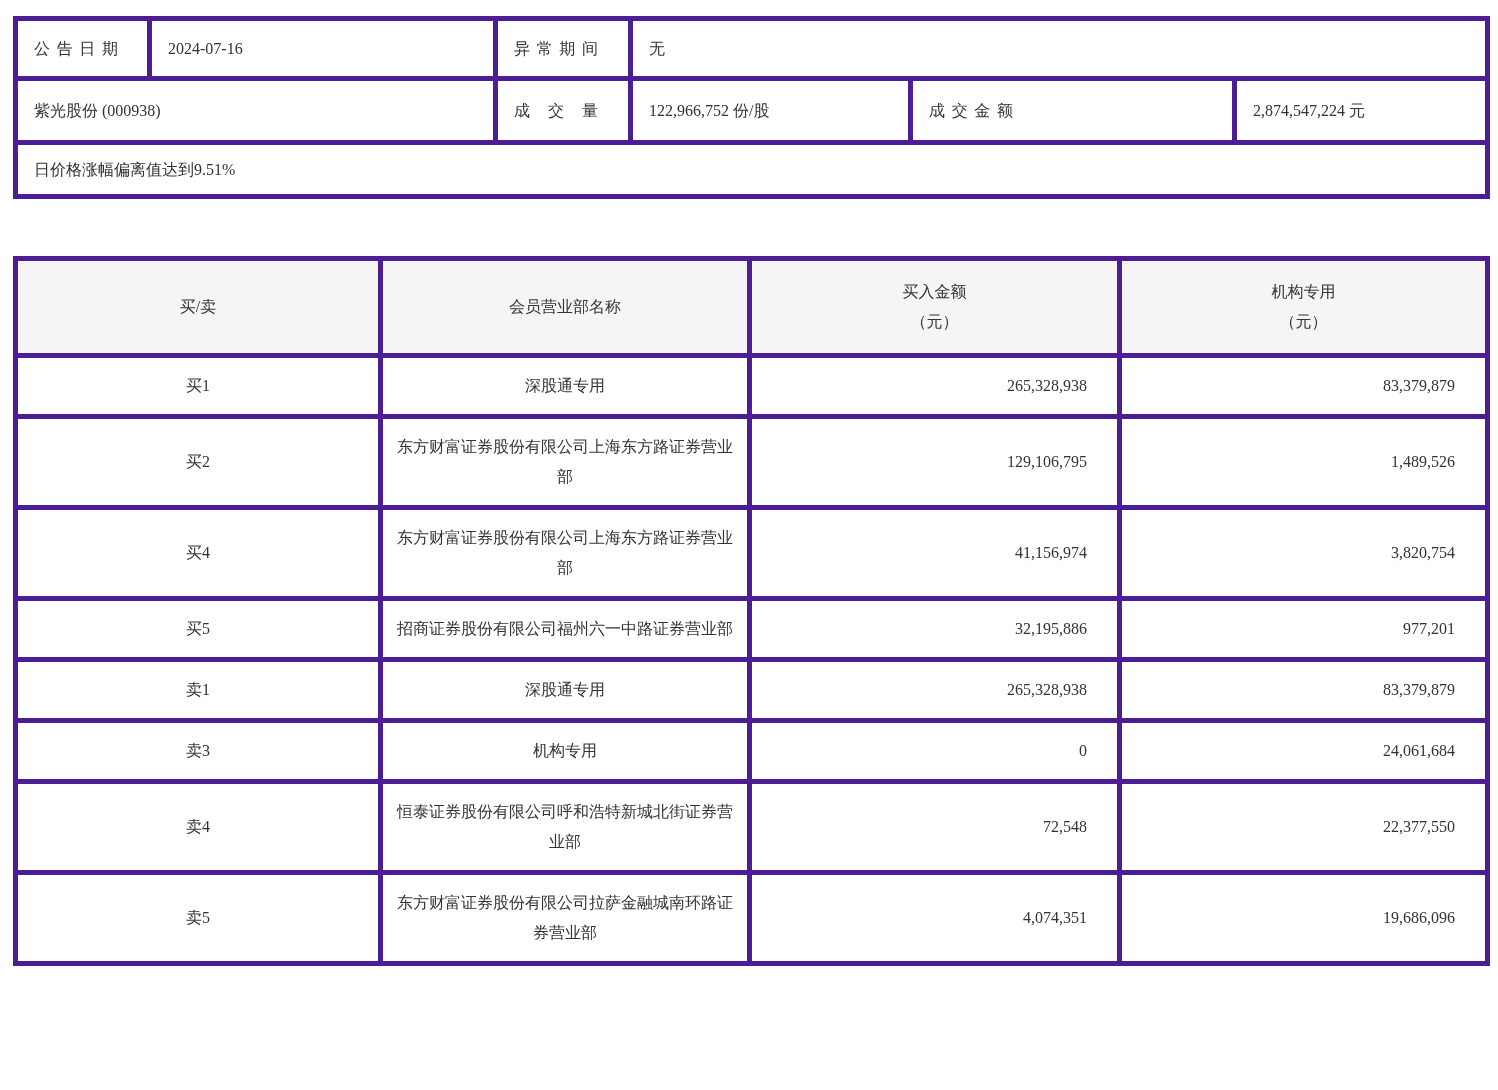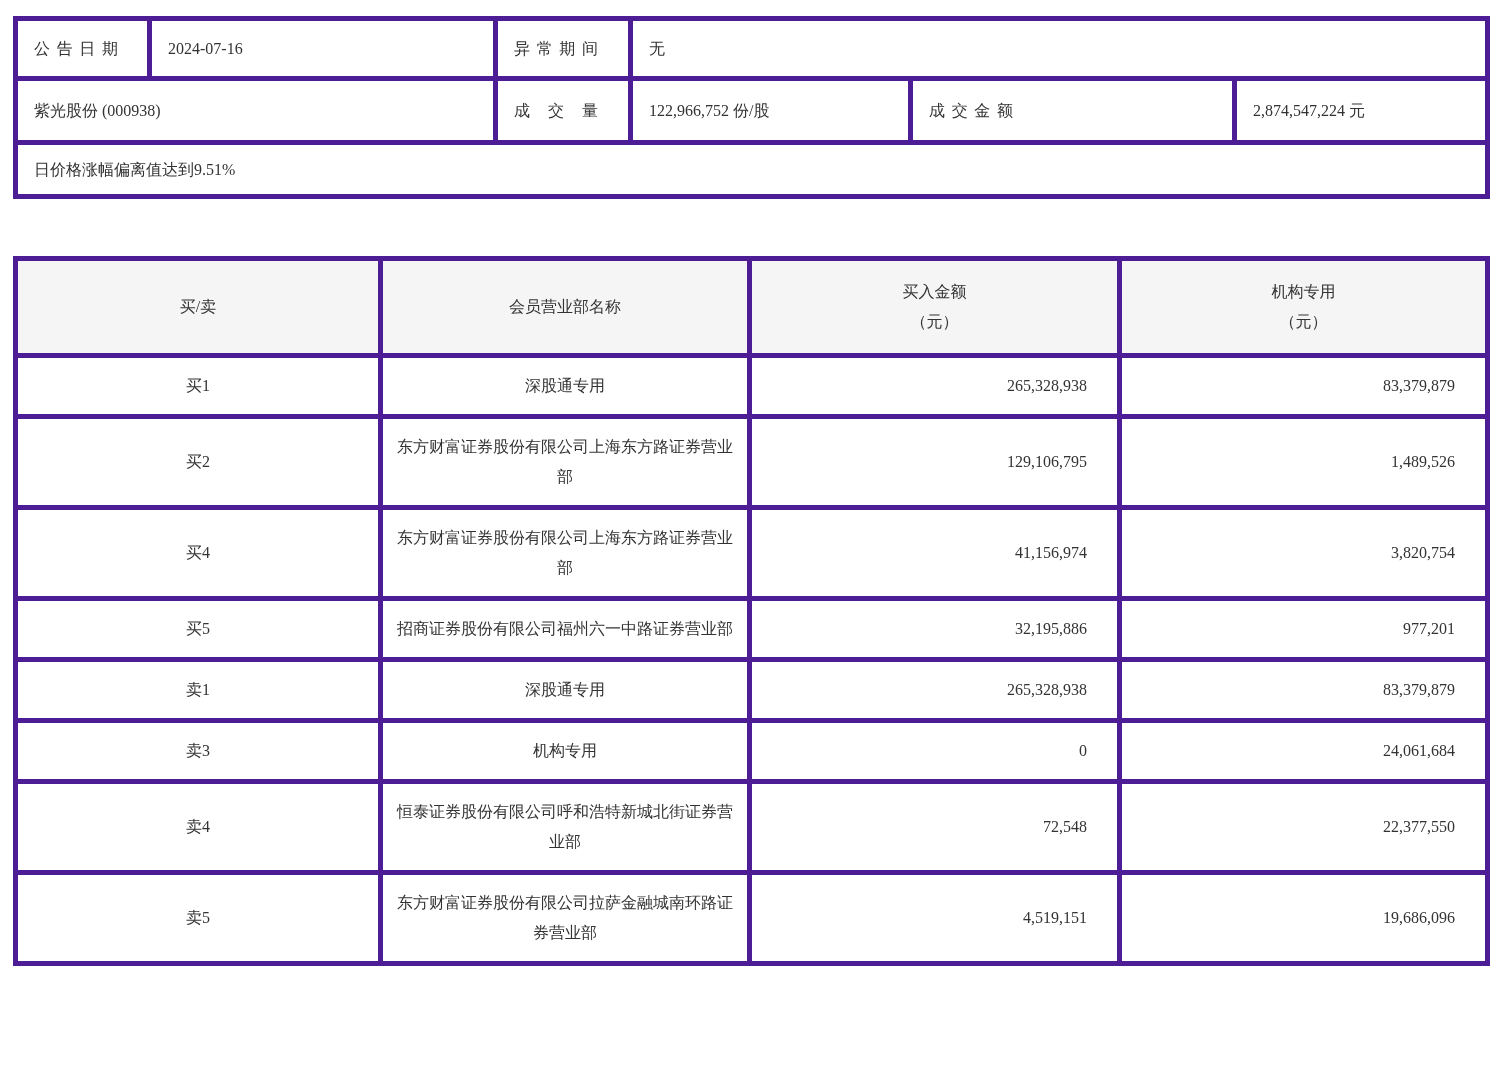--- a/index.html
+++ b/index.html
@@ -136,19 +136,19 @@
       </tr>
       <tr>
         <td class="side">卖4</td>
         <td class="branch">恒泰证券股份有限公司呼和浩特新城北街证券营业部</td>
         <td class="num">72,548</td>
         <td class="num">22,377,550</td>
       </tr>
       <tr>
         <td class="side">卖5</td>
         <td class="branch">东方财富证券股份有限公司拉萨金融城南环路证券营业部</td>
-        <td class="num">4,519,151</td>
+        <td class="num">4,074,351</td>
         <td class="num">19,686,096</td>
       </tr>
     </tbody>
   </table>
 
 </div>
 
 </body></html>

